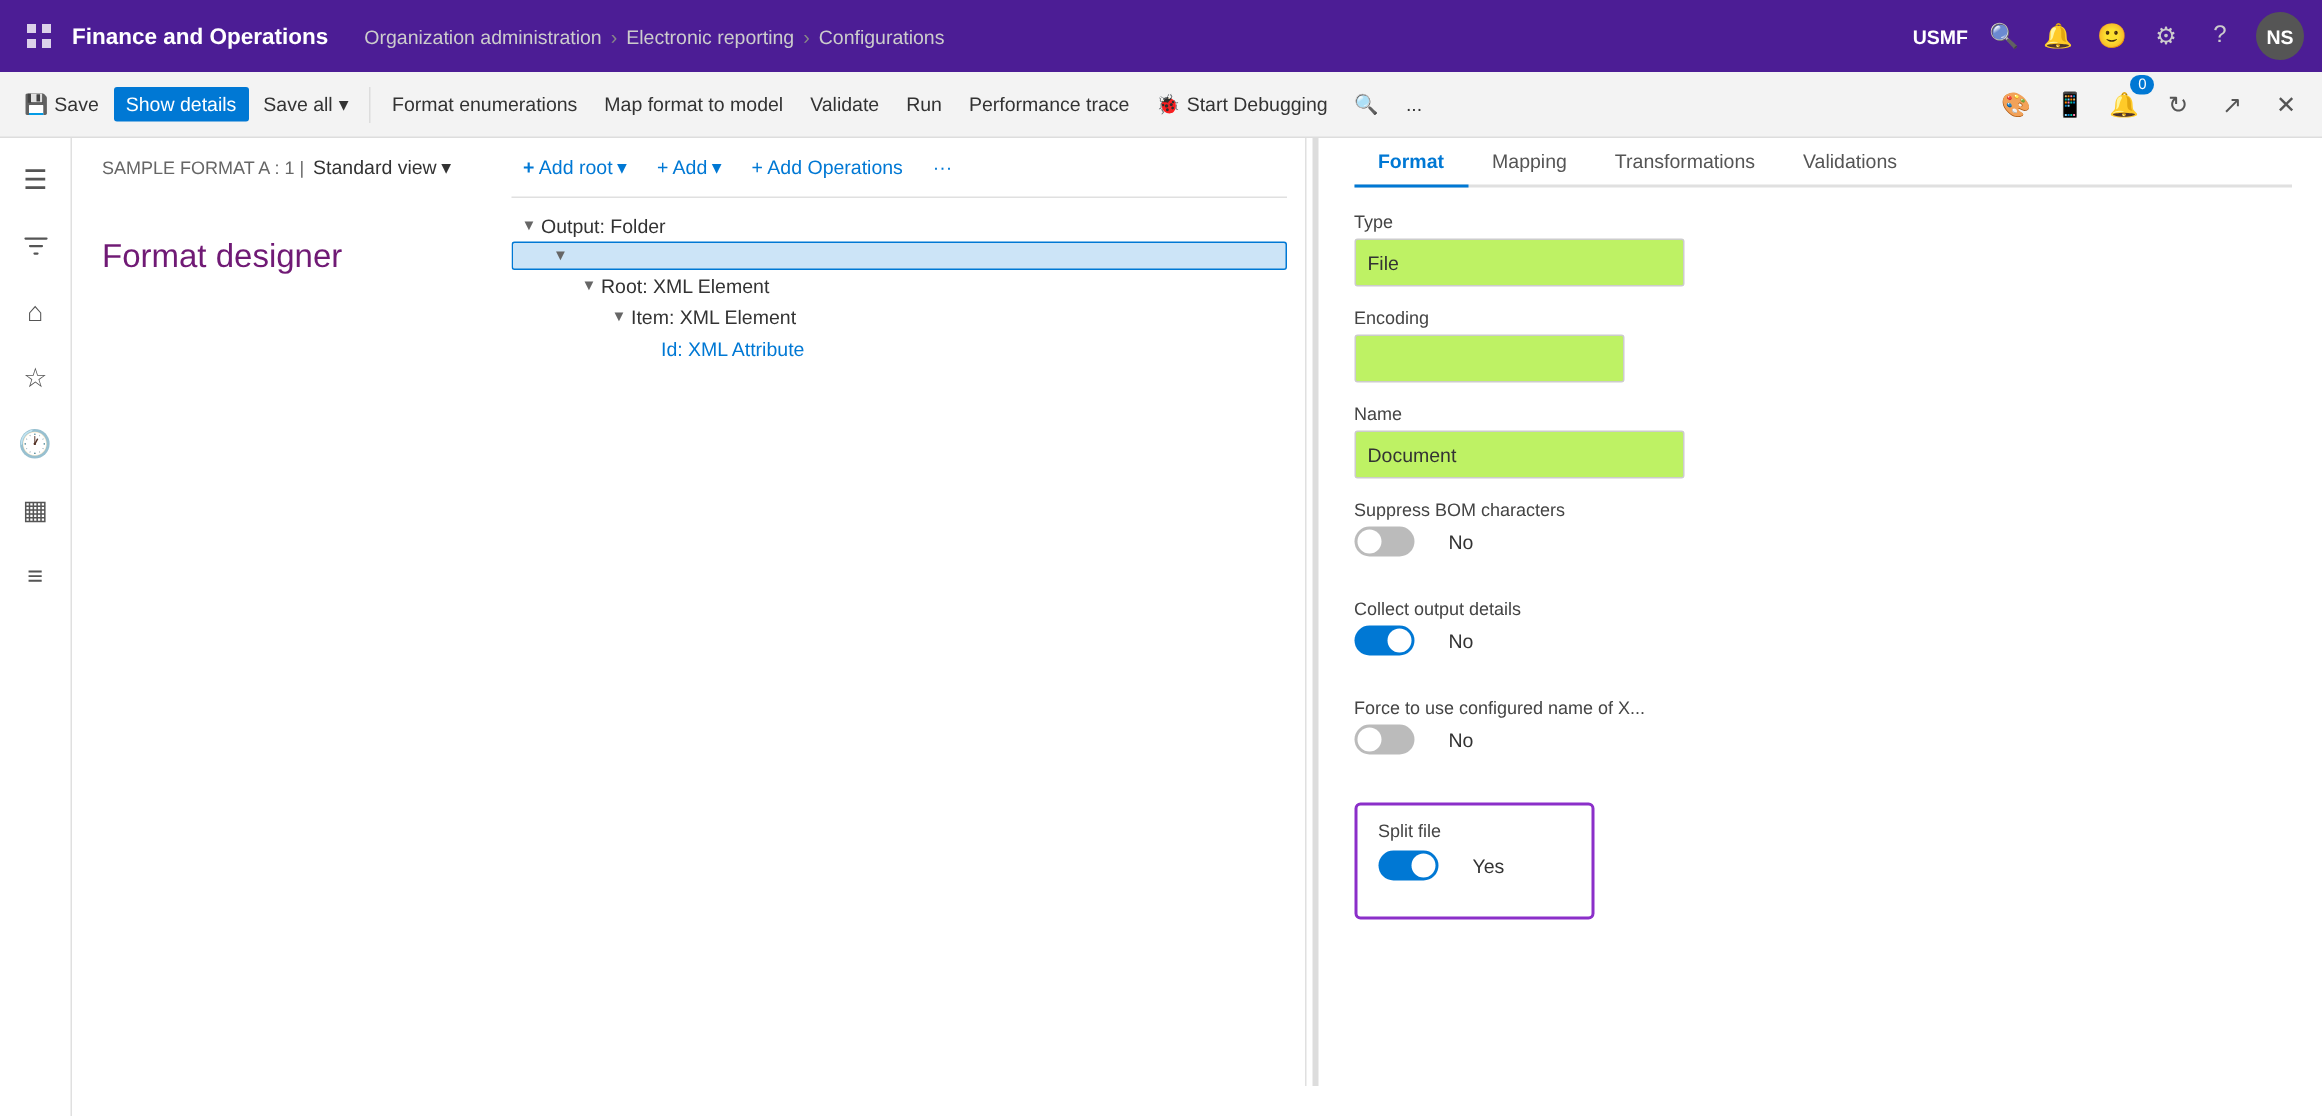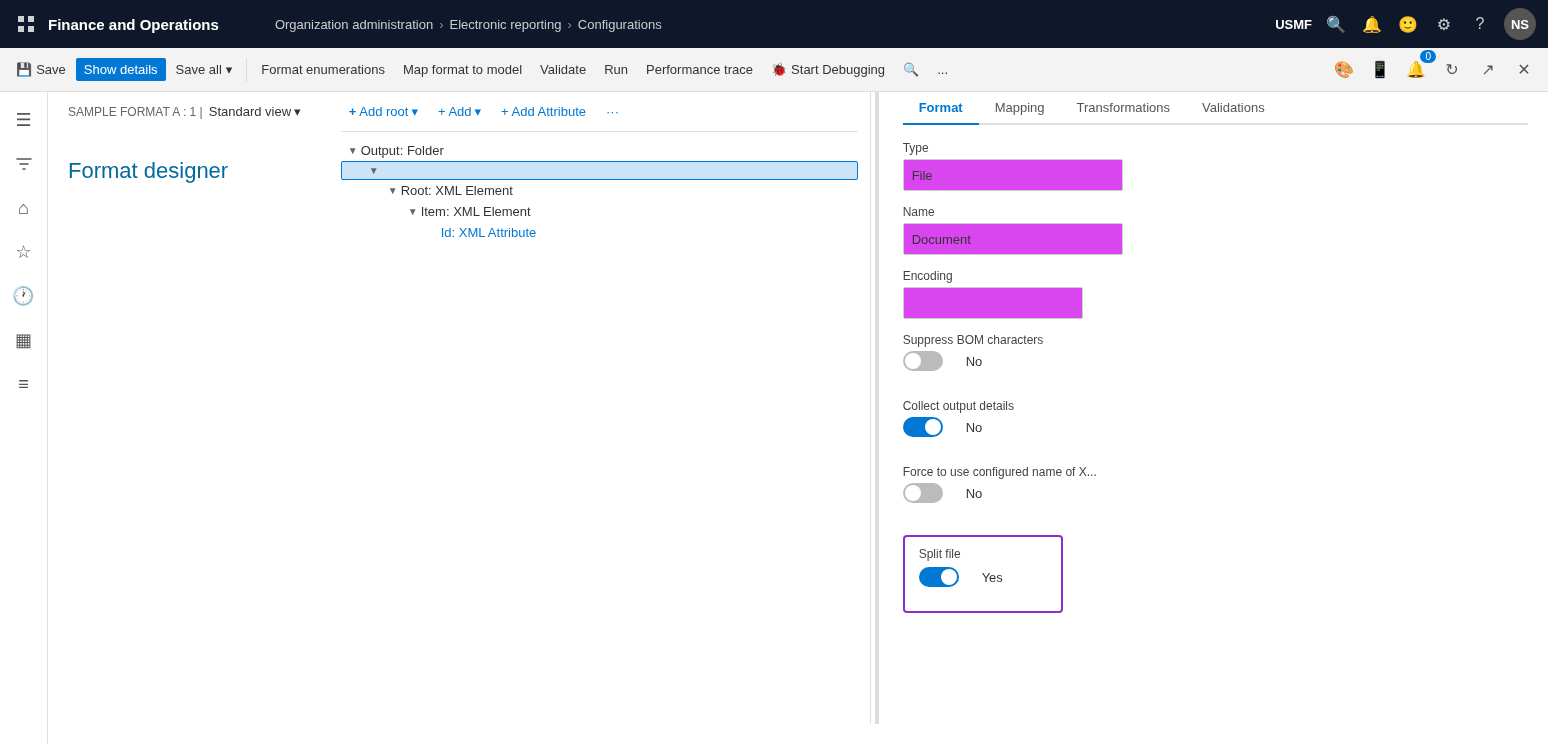--- a/index.html
+++ b/index.html
@@ -2,41 +2,40 @@
 <html><head>
   <meta charset="utf-8">
   <style>
     * { box-sizing: border-box; margin: 0; padding: 0; }
     body { font-family: 'Segoe UI', Arial, sans-serif; font-size: 13px; background: #fff; color: #333; overflow: hidden; }
 
     
     .top-bar {
       display: flex;
       align-items: center;
-      background: #0f172a;
+      background: #4c1d95;
       color: #fff;
       height: 48px;
       padding: 16px 12px;
       gap: 8px;
     }
     .top-bar-grid-icon {
       width: 28px; height: 28px;
       display: flex; align-items: center; justify-content: center;
       cursor: pointer;
     }
     .top-bar-app-name {
       font-size: 15px; font-weight: 600; color: #fff;
       margin-right: 16px;
       white-space: nowrap;
     }
     .top-bar-breadcrumb {
       display: flex; align-items: center; gap: 6px;
       font-size: 13px; color: #ccc;
       flex: 1;
-      margin-left: 32px;
     }
     .top-bar-breadcrumb span { color: #ccc; }
     .top-bar-breadcrumb .sep { color: #888; }
     .top-bar-right {
       display: flex; align-items: center; gap: 12px;
       color: #fff; font-size: 13px;
     }
     .top-bar-right .usmf { font-weight: 600; }
     .top-bar-icon {
       width: 24px; height: 24px;
@@ -110,21 +109,21 @@
     
     .page-header {
       padding: 12px 20px 4px 20px;
     }
     .page-breadcrumb {
       font-size: 12px; color: #666;
       display: flex; align-items: center; gap: 6px;
       margin-bottom: 4px;
     }
     .page-title {
-      font-size: 22px; font-weight: 300; color: #0369a1; margin-top: 39px;
+      font-size: 22px; font-weight: 300; color: #701a75; margin-top: 39px;
     }
 
     
     .designer-area {
       display: flex;
       flex: 1;
       padding: 0 20px 20px 20px;
       overflow: hidden;
     }
 
@@ -219,21 +218,21 @@
       margin-bottom: 4px;
     }
     .field-input {
       width: 220px;
       height: 32px;
       border: 1px solid #ccc;
       border-radius: 2px;
       padding: 4px 8px;
       font-size: 13px;
       color: #333;
-      background: #d946ef;
+      background: #bef264;
     }
 
     
     .toggle-row {
       display: flex; align-items: center; gap: 23px;
       margin-bottom: 14px;
     }
     .toggle {
       width: 40px; height: 20px;
       border-radius: 10px;
@@ -420,21 +419,21 @@
           <button class="tree-btn">
             <span class="plus">+</span>
             <span>Add root</span>
             <span>▾</span>
           </button>
           <button class="tree-btn">
             <span>+ Add</span>
             <span>▾</span>
           </button>
           <button class="tree-btn">
-            <span>+ Add Attribute</span>
+            <span>+ Add Operations</span>
           </button>
           <button class="tree-btn">
             <span>···</span>
           </button>
         </div>
 
         <div class="tree-items">
 
           <div class="tree-item indent-1">
             <span class="arrow">▼</span>
@@ -472,27 +471,27 @@
           <div class="tab">Transformations</div>
           <div class="tab">Validations</div>
         </div>
 
         <div class="field-group">
           <div class="field-label">Type</div>
           <input class="field-input" type="text" value="File" style="">
         </div>
 
         <div class="field-group">
+          <div class="field-label">Encoding</div>
+          <input class="field-input" type="text" style="width: 180px;">
+        </div>
+
+        <div class="field-group">
           <div class="field-label">Name</div>
           <input class="field-input" type="text" value="Document" style="">
-        </div>
-
-        <div class="field-group">
-          <div class="field-label">Encoding</div>
-          <input class="field-input" type="text" style="width: 180px;">
         </div>
 
         <div style="margin-bottom: 14px;">
           <div class="field-label">Suppress BOM characters</div>
           <div class="toggle-row">
             <div class="toggle off">
               <div class="toggle-thumb"></div>
             </div>
             <span class="toggle-text">No</span>
           </div>

